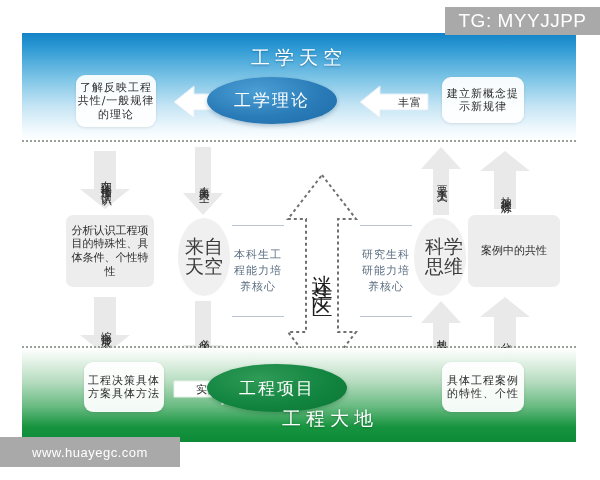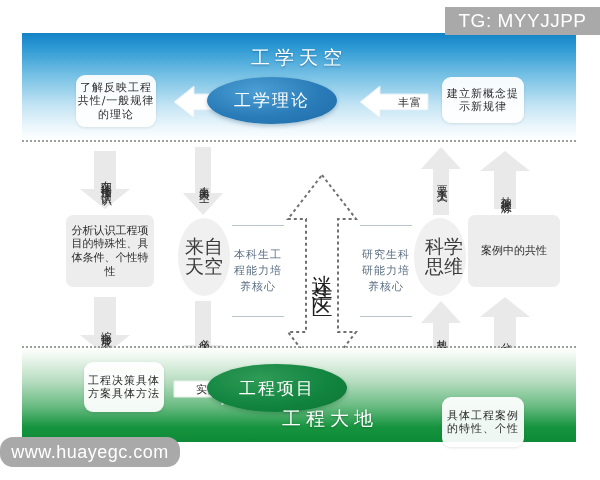--- a/index.html
+++ b/index.html
@@ -12,21 +12,21 @@
   #stage{position:absolute;left:0;top:0;width:600px;height:480px;}
 
   
   .wm{
     position:absolute;background:#a9a9a9;color:#ffffff;
     font-family:"Liberation Sans",sans-serif;
     display:flex;align-items:center;justify-content:center;
     letter-spacing:.5px;
   }
   #wm-top{right:0;top:7px;width:155px;height:28px;font-size:19px;}
-  #wm-bottom{left:0;bottom:13px;width:180px;height:30px;font-size:18px;border-radius:13px;}
+  #wm-bottom{left:0;bottom:13px;width:180px;height:30px;font-size:13px;}
 
   
   #frame{
     position:absolute;left:22px;top:33px;width:554px;height:409px;
     background:#ffffff;
   }
 
   
   #sky{
     position:absolute;left:0;top:0;width:554px;height:107px;
@@ -310,21 +310,21 @@
           <polygon points="70,19 50,3 50,11 2,11 2,27 50,27 50,35" fill="#ffffff" stroke="#e5f1e8" stroke-width="1"></polygon>
         </svg>
         <div class="cap" style="padding-right:16px;">实施</div>
       </div>
 
       <div class="ellipse" id="project-ellipse">
         <span>工程项目</span>
       </div>
 
 
-      <div class="roundbox" style="left:420px;top:14px;width:82px;height:50px;font-size:11px;letter-spacing:1px;margin-top:35px;">
+      <div class="roundbox" style="left:420px;top:14px;width:82px;height:50px;font-size:11px;letter-spacing:1px;">
         <span>具体工程案例的特性、个性</span>
       </div>
 
       <div id="ground-label">工程大地</div>
     </div>
 
   </div>
 
   <div class="wm" id="wm-top">TG: MYYJJPP</div>
   <div class="wm" id="wm-bottom">www.huayegc.com</div>

